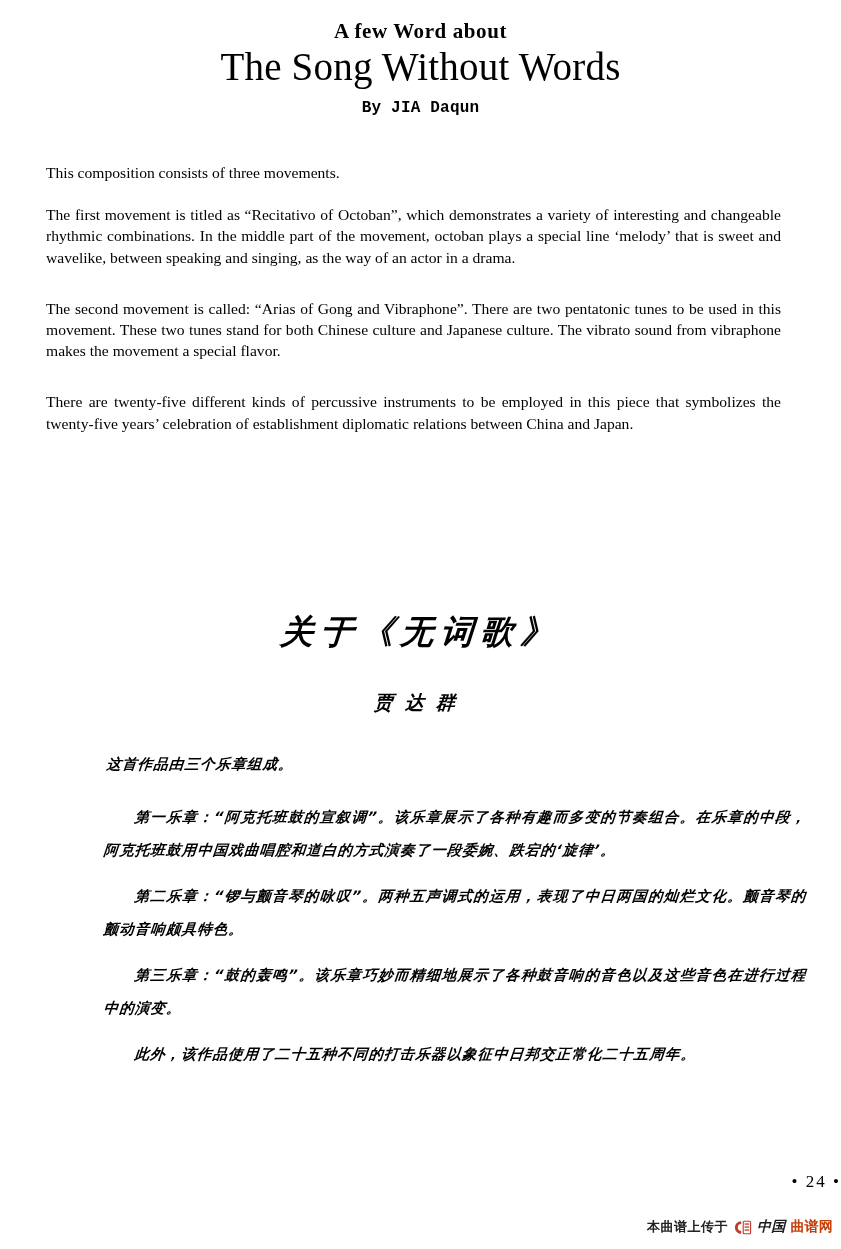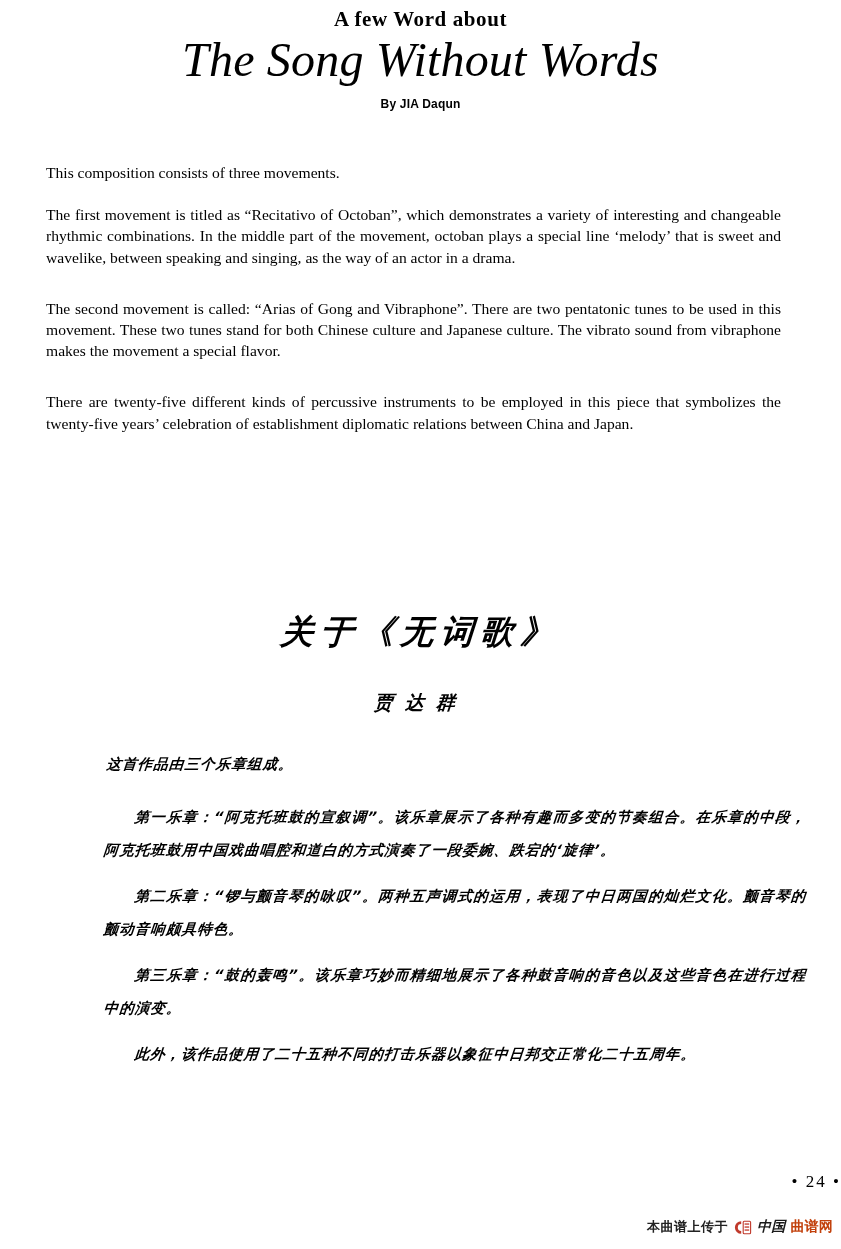--- a/index.html
+++ b/index.html
@@ -19,43 +19,42 @@
   .page {
     position: relative;
     width: 841px;
     height: 1249px;
     background: #ffffff;
   }
 
   
   .header {
     text-align: center;
-    padding-top: 8px;
+    padding-top: 20px;
   }
   .kicker {
     font-family: "Liberation Serif", "DejaVu Serif", serif;
     font-weight: bold;
     font-size: 21px;
     letter-spacing: 0.6px;
     line-height: 1.1;
     margin: 0 0 2px 0;
   }
   .main-title {
     font-family: "Liberation Serif", "DejaVu Serif", serif;
     font-weight: normal;
-    font-size: 48px;
+    font-size: 39px;
     line-height: 1.12;
     letter-spacing: 0.2px;
     margin: 0 0 10px 0;
-    font-style: italic;
   }
   .byline {
-    font-family: Liberation Sans, sans-serif;
-    font-weight: bold;
-    font-size: 12px;
+    font-family: Liberation Mono, monospace;
+    font-weight: bold;
+    font-size: 16px;
     letter-spacing: 0.2px;
     margin: 0;
   }
 
   
   .en-body {
     position: absolute;
     left: 46px;
     top: 162px;
     width: 735px;

